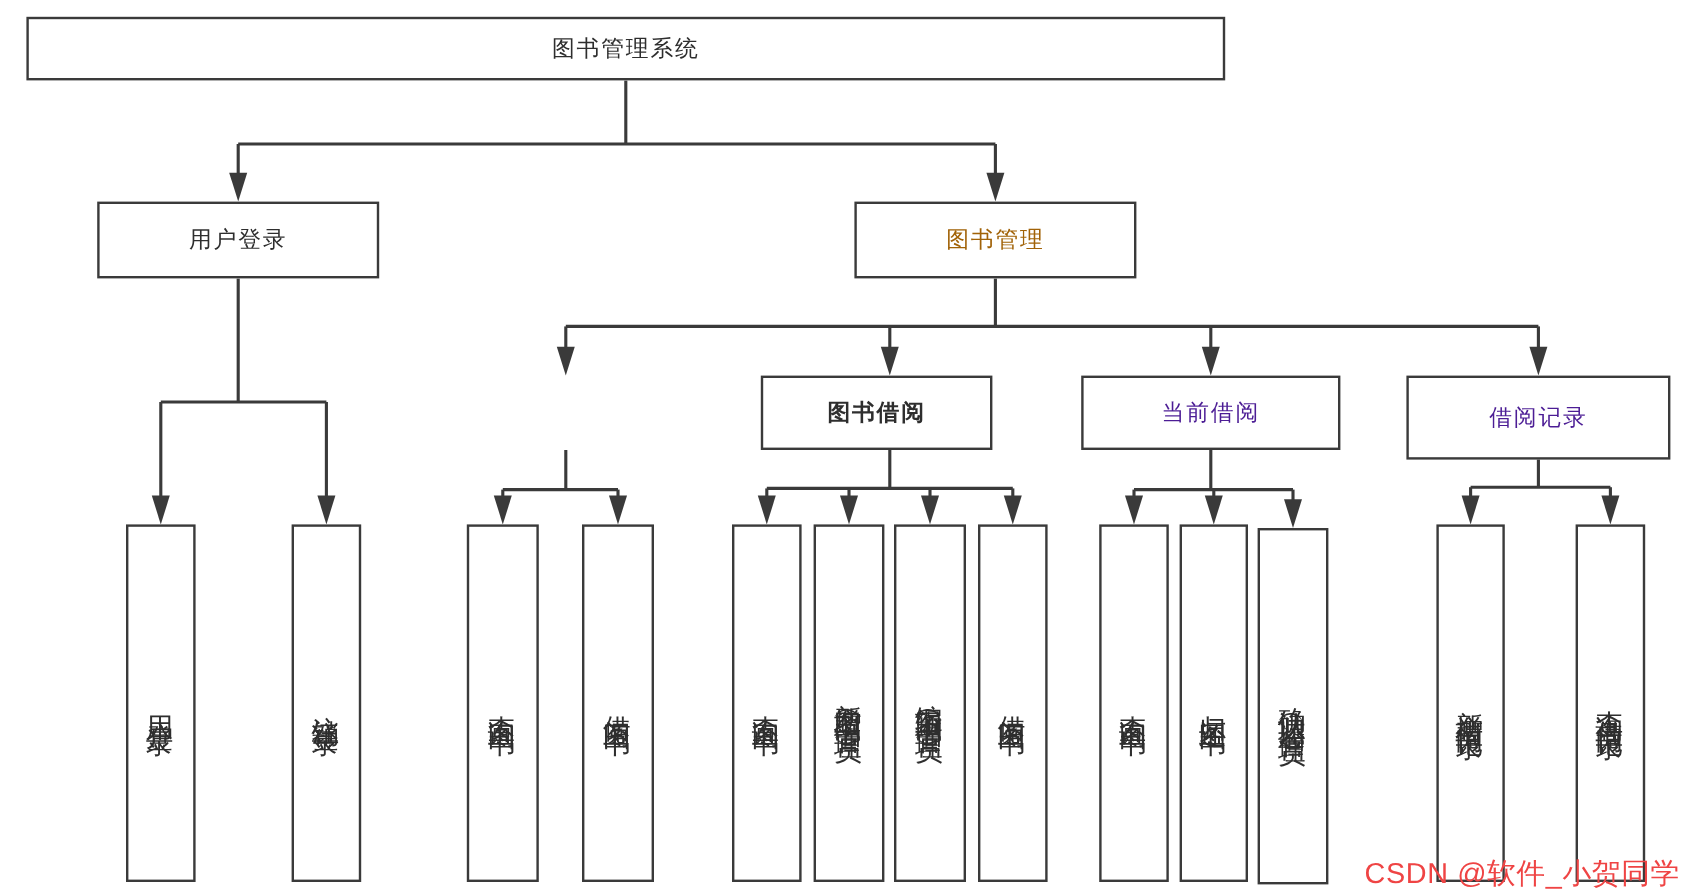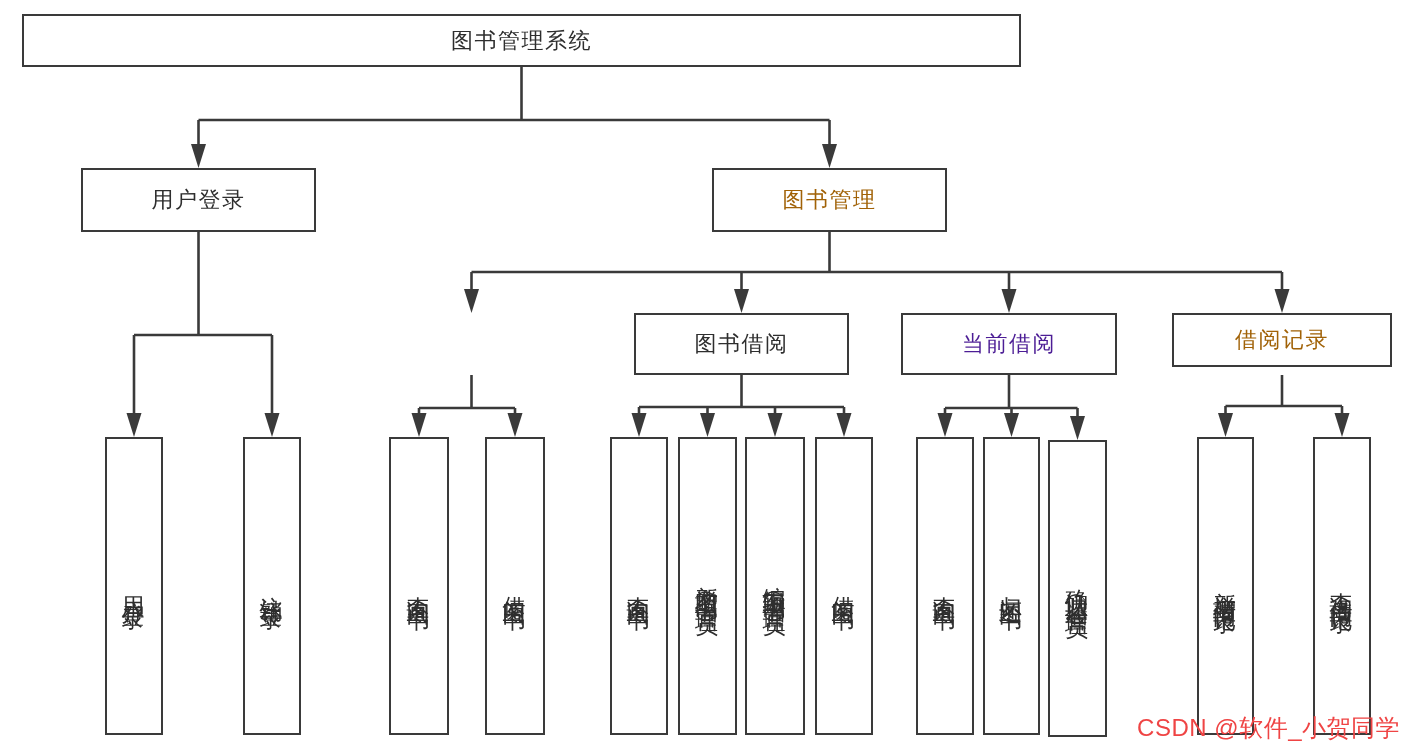--- a/index.html
+++ b/index.html
@@ -26,21 +26,21 @@
     box-sizing: border-box;
     border: 2.5px solid #3a3a3a;
     background: #ffffff;
     display: flex;
     align-items: center;
     justify-content: center;
     color: #2e2e2e;
     z-index: 2;
   }
   .node.h {
-    font-size: 22px;
+    font-size: 19px;
     letter-spacing: 1.5px;
   }
   .node.v {
     writing-mode: vertical-rl;
     text-orientation: mixed;
     font-size: 23px;
     letter-spacing: 4px;
   }
   .node span {
     display: block;
@@ -117,27 +117,27 @@
   <div class="watermark" style="color: #ef4444;">CSDN @软件_小贺同学</div>
 <div class="node h" style="left: 22px; top: 14px; width: 999px; height: 53px; border-color: rgb(58, 58, 58); color: rgb(46, 46, 46);">
       <span>图书管理系统</span>
     </div>
     <div class="node h" style="left: 81px; top: 168px; width: 235px; height: 64px; border-color: rgb(58, 58, 58); color: rgb(46, 46, 46);">
       <span>用户登录</span>
     </div>
     <div class="node h" style="left: 712px; top: 168px; width: 235px; height: 64px; border-color: rgb(58, 58, 58); color: #a16207;">
       <span>图书管理</span>
     </div>
-    <div class="node h" style="left: 634px; top: 313px; width: 215px; height: 62px; border-color: rgb(58, 58, 58); color: rgb(46, 46, 46);">
+    <div class="node h" style="left: 634px; top: 313px; width: 193px; height: 62px; border-color: rgb(58, 58, 58); color: rgb(46, 46, 46); font-weight: bold;">
       <span>图书借阅</span>
     </div>
     <div class="node h" style="left: 901px; top: 313px; width: 216px; height: 62px; border-color: rgb(58, 58, 58); color: #4c1d95;">
       <span>当前借阅</span>
     </div>
-    <div class="node h" style="left: 1172px; top: 313px; width: 220px; height: 54px; border-color: rgb(58, 58, 58); color: #a16207;">
+    <div class="node h" style="left: 1172px; top: 313px; width: 220px; height: 70px; border-color: rgb(58, 58, 58); color: #4c1d95;">
       <span>借阅记录</span>
     </div>
     <div class="node v" style="left: 105px; top: 437px; width: 58px; height: 298px; border-color: rgb(58, 58, 58); color: rgb(46, 46, 46);">
       <span>用户登录</span>
     </div>
     <div class="node v" style="left: 243px; top: 437px; width: 58px; height: 298px; border-color: rgb(58, 58, 58); color: rgb(46, 46, 46);">
       <span>注销登录</span>
     </div>
     <div class="node v" style="left: 389px; top: 437px; width: 60px; height: 298px; border-color: rgb(58, 58, 58); color: rgb(46, 46, 46);">
       <span>查询图书</span>

